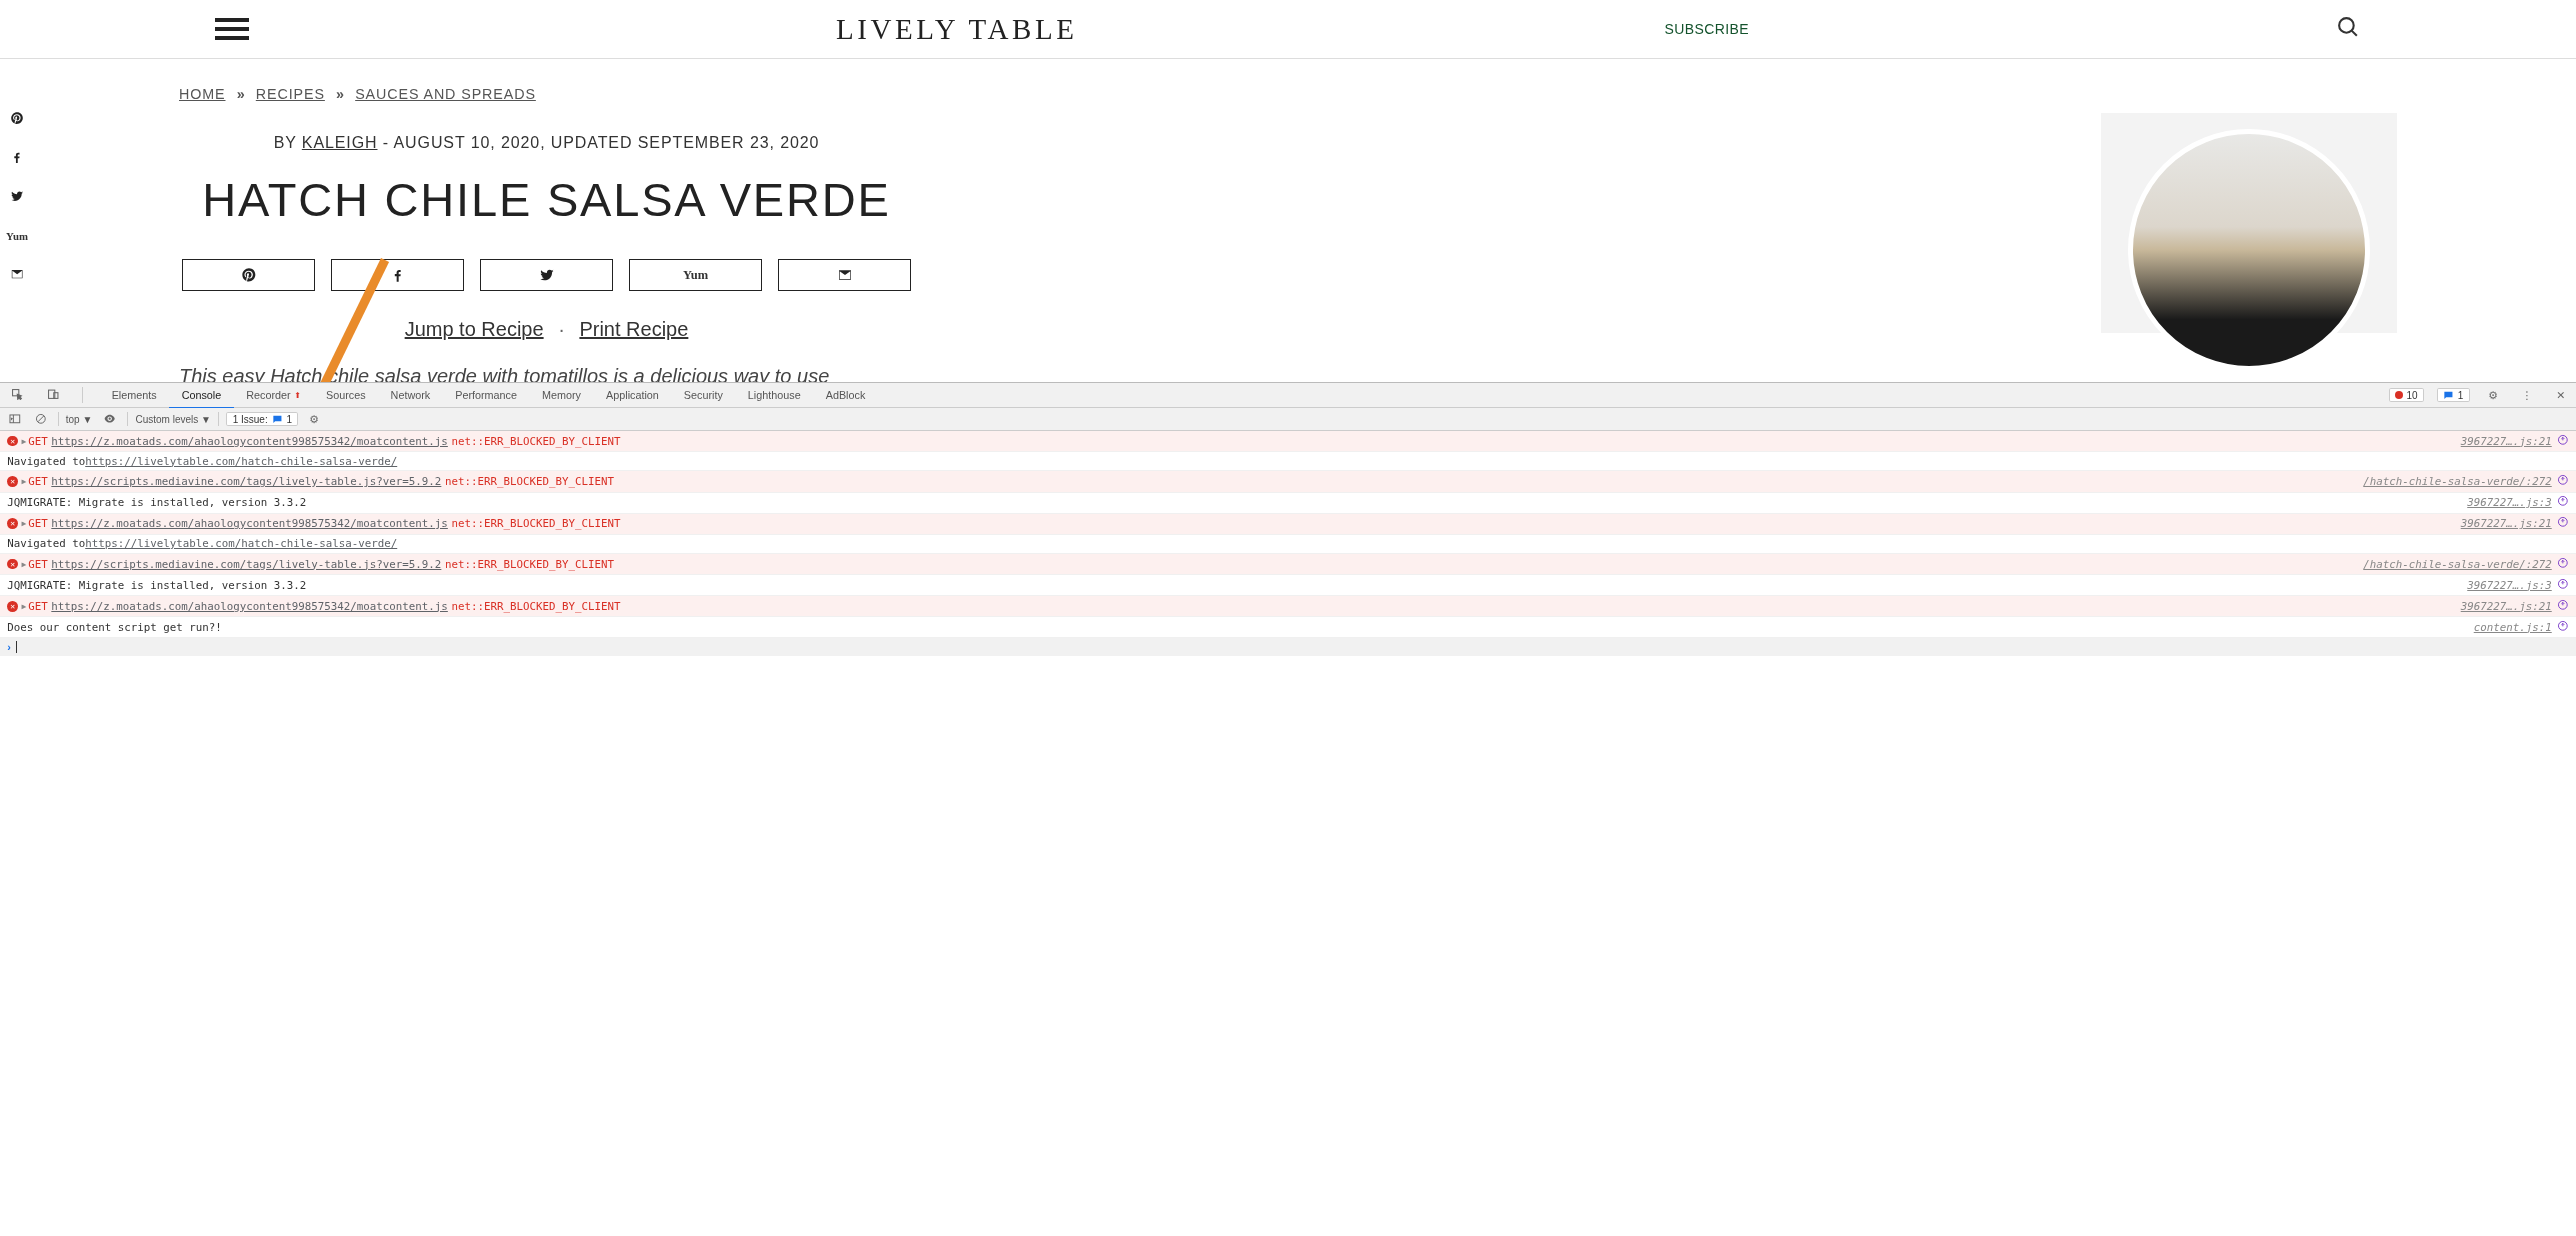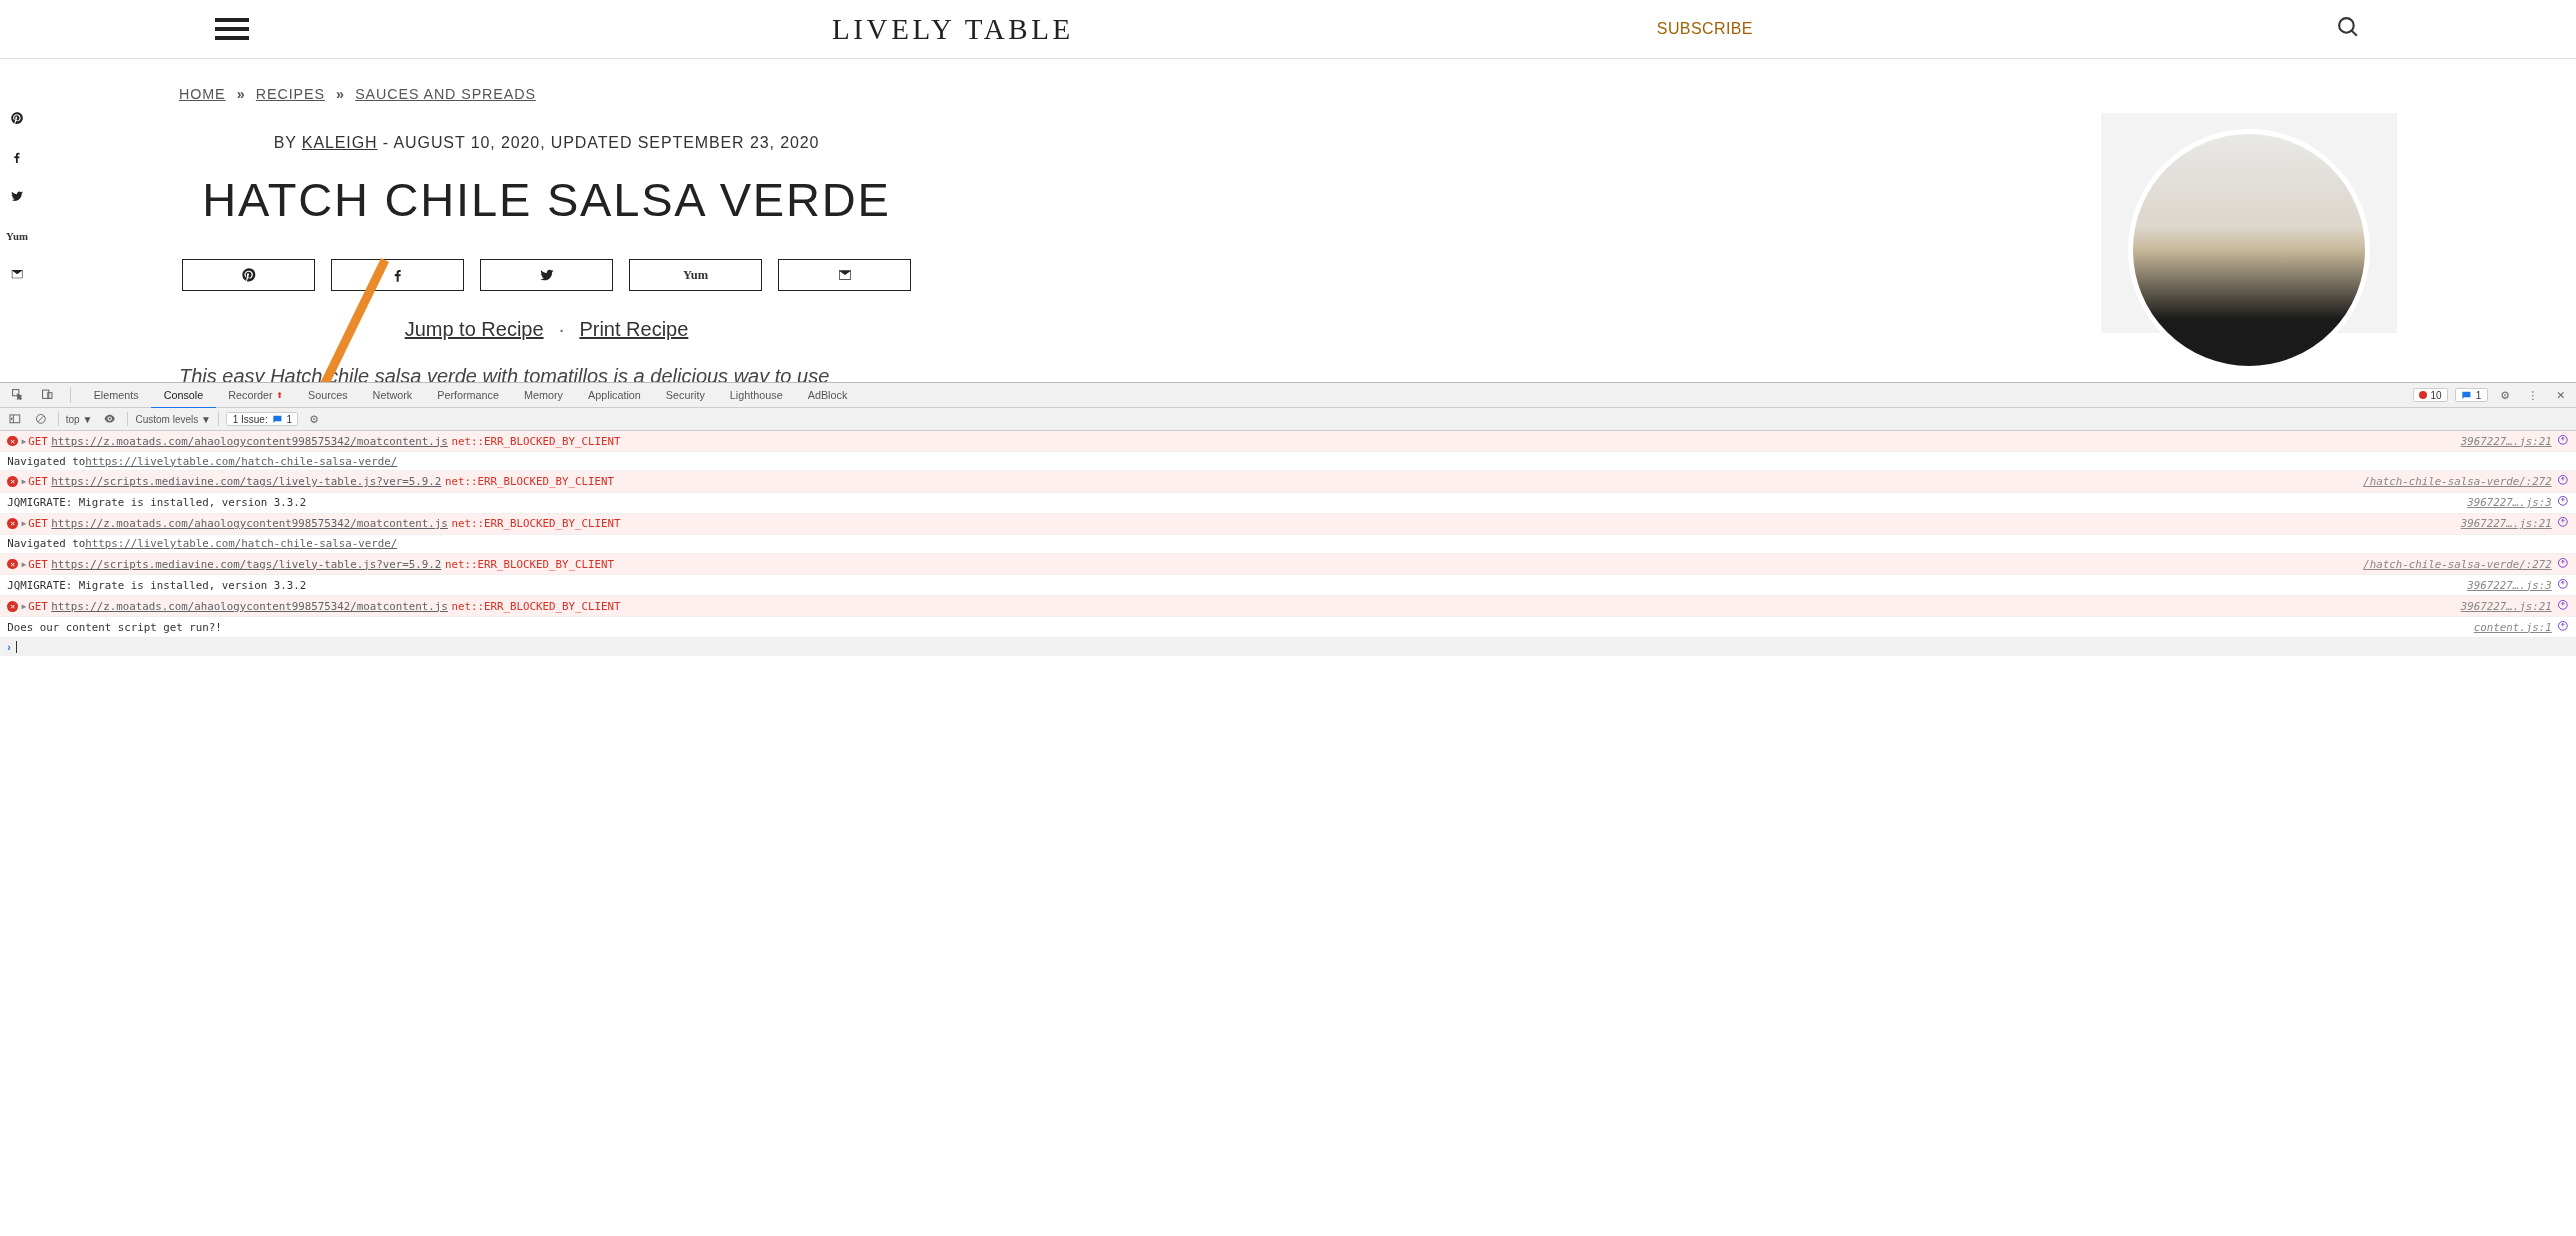--- a/index.html
+++ b/index.html
@@ -3,21 +3,21 @@
 <meta charset="utf-8">
 <style>
 * { margin: 0; padding: 0; box-sizing: border-box; }
 body { font-family: -apple-system, BlinkMacSystemFont, "Segoe UI", Helvetica, Arial, sans-serif; font-size: 12.5px; color: #333; background: #fff; }
 
 
 .page-header { display: flex; align-items: center; justify-content: space-between; padding: 12.5px 215px 12.5px 215px; border-bottom: 0.9px solid #ddd; }
 .hamburger { display: flex; flex-direction: column; gap: 5.4px; cursor: pointer; }
 .hamburger span { display: block; width: 34px; height: 3.6px; background: #222; }
 .logo { font-family: "Didot", "Bodoni MT", Georgia, serif; font-size: 29px; letter-spacing: 3.6px; color: #222; }
-.subscribe { font-size: 16px; color: #a16207; letter-spacing: 0.4px; }
+.subscribe { font-size: 14px; color: #14532d; letter-spacing: 0.4px; }
 .search-icon svg { width: 25px; height: 25px; stroke: #333; fill: none; stroke-width: 2; }
 
 
 .social-sidebar { position: absolute; left: 0; top: 99px; width: 34px; display: flex; flex-direction: column; }
 .social-sidebar .sbtn { height: 39px; display: flex; align-items: center; justify-content: center; cursor: pointer; }
 .social-sidebar svg { width: 14.3px; height: 14.3px; fill: #222; }
 .social-sidebar .yum { font-family: cursive; font-weight: bold; font-size: 10.8px; }
 
 
 .content { padding: 27px 179px 0 179px; position: relative; }
@@ -37,21 +37,21 @@
 .intro { font-style: italic; font-size: 20px; color: #444; max-width: 681px; line-height: 1.5; }
 
 .sidebar-photo { position: absolute; right: 179px; top: 54px; width: 296px; height: 220px; background: #f3f3f3; display: flex; align-items: center; justify-content: center; }
 .sidebar-photo .circle { width: 242px; height: 242px; border-radius: 50%; border: 5.4px solid #fff; background: linear-gradient(180deg, #e8e8e6 0%, #dcd6cc 40%, #c8b89a 50%, #1a1a1a 80%); position: relative; top: 27px; overflow: hidden; }
 
 
 .arrow-svg { position: absolute; left: 197px; top: 251px; z-index: 100; pointer-events: none; }
 
 
 .devtools { border-top: 0.9px solid #bbb; background: #f1f1f1; font-family: "Helvetica Neue", Arial, sans-serif; font-size: 10.8px; }
-.dt-tabs { display: flex; align-items: center; height: 25px; border-bottom: 0.9px solid #ccc; padding: 0 5.4px; gap: 7px; justify-content: center; }
+.dt-tabs { display: flex; align-items: center; height: 25px; border-bottom: 0.9px solid #ccc; padding: 0 5.4px; gap: 13px; justify-content: center; }
 .dt-tabs .tab { padding: 0 12.5px; height: 25px; display: flex; align-items: center; color: #555; cursor: pointer; gap: 3.6px; }
 .dt-tabs .tab.active { border-bottom: 1.8px solid #1a73e8; color: #222; }
 .dt-tabs .spacer { flex: 1; }
 .dt-tabs .chip { background: #fff; border: 0.9px solid #ccc; border-radius: 1.8px; padding: 0.9px 5.4px; display: flex; align-items: center; gap: 3.6px; font-size: 10px; }
 .dt-tabs .chip.err::before { content: ""; width: 8px; height: 8px; background: #d93025; border-radius: 50%; display: inline-block; }
 .dt-tabs .chip.msg svg { width: 10.8px; height: 10.8px; fill: #1a73e8; }
 .dt-tabs .icon-btn { padding: 0 5.4px; color: #666; cursor: pointer; }
 
 .dt-toolbar { display: flex; align-items: center; height: 23px; border-bottom: 0.9px solid #ccc; padding: 0 5.4px; gap: 7.2px; background: #f1f1f1; }
 .dt-toolbar .tbtn { padding: 0 3.6px; color: #666; cursor: pointer; display:flex; align-items:center; }

